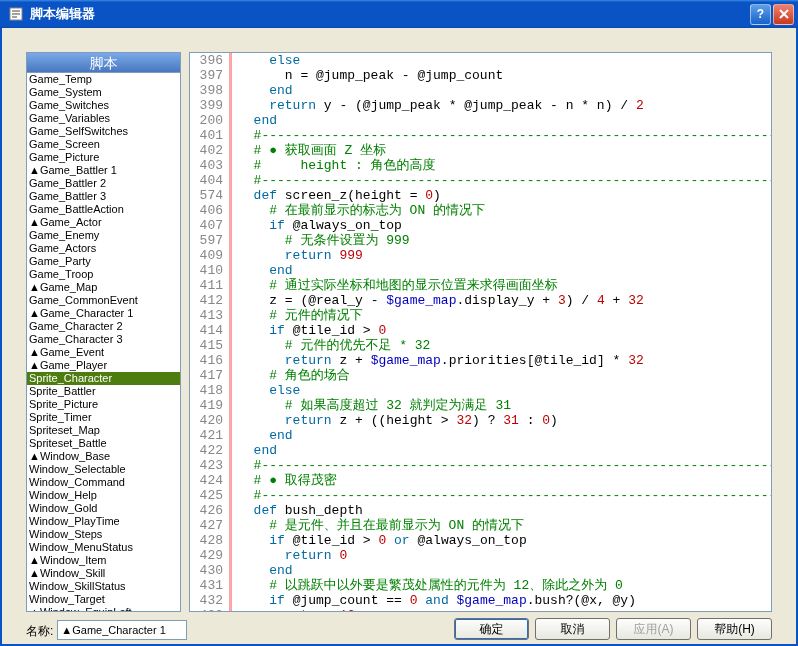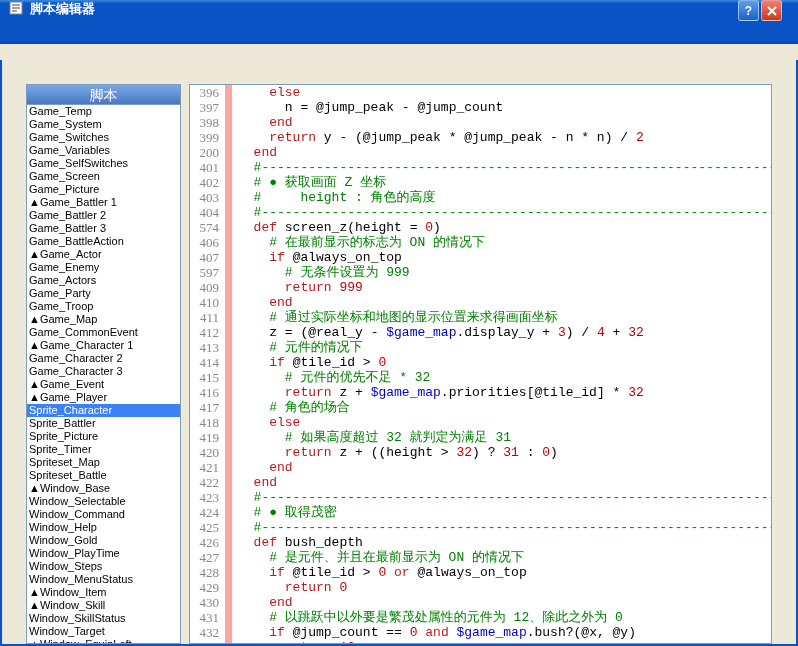--- a/index.html
+++ b/index.html
@@ -5,24 +5,25 @@
 * { margin: 0; padding: 0; box-sizing: border-box; }
 body {
   font-family: "MS Sans Serif", "Microsoft YaHei", Tahoma, sans-serif;
   font-size: 11px;
   background: #ece9d8;
   width: 798px;
   height: 646px;
   overflow: hidden;
 }
 .titlebar {
-  height: 44px;
+  height: 28px;
   background: linear-gradient(to bottom, #3a8ae2 0%, #0953c5 8%, #0953c5 92%, #0848b0 100%);
   display: flex;
-  padding: 0 16px 0 8px;
+  align-items: center;
+  padding: 0 4px 0 8px;
   color: #fff;
 }
 .titlebar-icon {
   width: 16px; height: 16px;
   margin-right: 6px;
   display: inline-flex;
   align-items: center; justify-content: center;
 }
 .titlebar-text { font-size: 13px; font-weight: bold; flex: 1; }
 .titlebar-btns { display: flex; gap: 2px; }
@@ -37,21 +38,20 @@
 }
 .tb-help { background: linear-gradient(#5da0e8,#1862c8); }
 .tb-close { background: linear-gradient(#f08070,#c83820); }
 .client {
   position: absolute;
   top: 28px; left: 0; right: 0; bottom: 0;
   border: 2px solid #0953c5;
   border-top: none;
   background: #ece9d8;
   padding: 24px;
-  margin-top: 32px;
 }
 .main-row {
   display: flex;
   gap: 8px;
   height: 560px;
 }
 .left-panel {
   width: 155px;
   display: flex;
   flex-direction: column;
@@ -73,51 +73,50 @@
   overflow-y: auto;
   font-size: 11px;
   line-height: 13px;
 }
 .script-list .item {
   padding: 0 2px;
   white-space: nowrap;
   cursor: default;
 }
 .script-list .item.sel {
-  background: #3b82f6;
+  background: #4d7c0f;
   color: #fff;
 }
 .code-panel {
   flex: 1;
   background: #fff;
   border: 1px solid #7f9db9;
   display: flex;
   overflow: hidden;
   font-family: "Courier New", monospace;
   font-size: 13px;
   line-height: 15px;
 }
 .gutter {
   width: 42px;
   text-align: right;
   padding-right: 6px;
   color: #888;
-  border-right: 7px solid #fca5a5;
+  border-right: 3px solid #fca5a5;
   user-select: none;
-  font-family: Liberation Serif, serif;
 }
 .code-body {
   flex: 1;
   padding-left: 6px;
   white-space: pre;
   overflow-x: auto;
 }
 .code-line { display: block; height: 15px; }
 .c-black { color: #000; }
-.c-purple { color: #b91c1c; }
+.c-purple { color: #0369a1; }
 .c-green { color: #008000; }
 .c-num { color: #c00000; }
 .c-ivar { color: #000; }
 .c-blue { color: #0000c0; }
 
 .bottom-row {
   display: flex;
   align-items: flex-end;
   margin-top: 6px;
   gap: 4px;
@@ -267,14 +266,20 @@
           <div class="code-line">432</div>
           <div class="code-line">433</div>
         </div>
       <div class="code-body" id="code-body"><span class="code-line"><span class="c-purple">    else</span></span><span class="code-line"><span class="c-black">      n = </span><span class="c-ivar">@jump_peak</span><span class="c-black"> - </span><span class="c-ivar">@jump_count</span></span><span class="code-line"><span class="c-purple">    end</span></span><span class="code-line"><span class="c-purple">    return</span><span class="c-black"> y - (</span><span class="c-ivar">@jump_peak</span><span class="c-black"> * </span><span class="c-ivar">@jump_peak</span><span class="c-black"> - n * n) / </span><span class="c-num">2</span></span><span class="code-line"><span class="c-purple">  end</span></span><span class="code-line"><span class="c-green">  #--------------------------------------------------------------------------</span></span><span class="code-line"><span class="c-green">  # ● 获取画面 Z 坐标</span></span><span class="code-line"><span class="c-green">  #     height : 角色的高度</span></span><span class="code-line"><span class="c-green">  #--------------------------------------------------------------------------</span></span><span class="code-line"><span class="c-purple">  def</span><span class="c-black"> screen_z(height = </span><span class="c-num">0</span><span class="c-black">)</span></span><span class="code-line"><span class="c-green">    # 在最前显示的标志为 ON 的情况下</span></span><span class="code-line"><span class="c-purple">    if</span><span class="c-black"> </span><span class="c-ivar">@always_on_top</span></span><span class="code-line"><span class="c-green">      # 无条件设置为 999</span></span><span class="code-line"><span class="c-purple">      return</span><span class="c-black"> </span><span class="c-num">999</span></span><span class="code-line"><span class="c-purple">    end</span></span><span class="code-line"><span class="c-green">    # 通过实际坐标和地图的显示位置来求得画面坐标</span></span><span class="code-line"><span class="c-black">    z = (</span><span class="c-ivar">@real_y</span><span class="c-black"> - </span><span class="c-blue">$game_map</span><span class="c-black">.display_y + </span><span class="c-num">3</span><span class="c-black">) / </span><span class="c-num">4</span><span class="c-black"> + </span><span class="c-num">32</span></span><span class="code-line"><span class="c-green">    # 元件的情况下</span></span><span class="code-line"><span class="c-purple">    if</span><span class="c-black"> </span><span class="c-ivar">@tile_id</span><span class="c-black"> &gt; </span><span class="c-num">0</span></span><span class="code-line"><span class="c-green">      # 元件的优先不足 * 32</span></span><span class="code-line"><span class="c-purple">      return</span><span class="c-black"> z + </span><span class="c-blue">$game_map</span><span class="c-black">.priorities[</span><span class="c-ivar">@tile_id</span><span class="c-black">] * </span><span class="c-num">32</span></span><span class="code-line"><span class="c-green">    # 角色的场合</span></span><span class="code-line"><span class="c-purple">    else</span></span><span class="code-line"><span class="c-green">      # 如果高度超过 32 就判定为满足 31</span></span><span class="code-line"><span class="c-purple">      return</span><span class="c-black"> z + ((height &gt; </span><span class="c-num">32</span><span class="c-black">) ? </span><span class="c-num">31</span><span class="c-black"> : </span><span class="c-num">0</span><span class="c-black">)</span></span><span class="code-line"><span class="c-purple">    end</span></span><span class="code-line"><span class="c-purple">  end</span></span><span class="code-line"><span class="c-green">  #--------------------------------------------------------------------------</span></span><span class="code-line"><span class="c-green">  # ● 取得茂密</span></span><span class="code-line"><span class="c-green">  #--------------------------------------------------------------------------</span></span><span class="code-line"><span class="c-purple">  def</span><span class="c-black"> bush_depth</span></span><span class="code-line"><span class="c-green">    # 是元件、并且在最前显示为 ON 的情况下</span></span><span class="code-line"><span class="c-purple">    if</span><span class="c-black"> </span><span class="c-ivar">@tile_id</span><span class="c-black"> &gt; </span><span class="c-num">0</span><span class="c-purple"> or </span><span class="c-ivar">@always_on_top</span></span><span class="code-line"><span class="c-purple">      return</span><span class="c-black"> </span><span class="c-num">0</span></span><span class="code-line"><span class="c-purple">    end</span></span><span class="code-line"><span class="c-green">    # 以跳跃中以外要是繁茂处属性的元件为 12、除此之外为 0</span></span><span class="code-line"><span class="c-purple">    if</span><span class="c-black"> </span><span class="c-ivar">@jump_count</span><span class="c-black"> == </span><span class="c-num">0</span><span class="c-purple"> and </span><span class="c-blue">$game_map</span><span class="c-black">.bush?(</span><span class="c-ivar">@x</span><span class="c-black">, </span><span class="c-ivar">@y</span><span class="c-black">)</span></span><span class="code-line"><span class="c-purple">      return</span><span class="c-black"> </span><span class="c-num">12</span></span></div>
     </div>
   </div>
 
   <div class="bottom-row">
     <span class="name-label">名称:</span>
     <input class="name-input" value="▲Game_Character 1" style="">
+    <div class="btn-row">
+      <button class="winbtn defbtn">确定</button>
+      <button class="winbtn">取消</button>
+      <button class="winbtn disabled">应用(A)</button>
+      <button class="winbtn">帮助(H)</button>
+    </div>
   </div>
 </div>
 
 </body></html>

